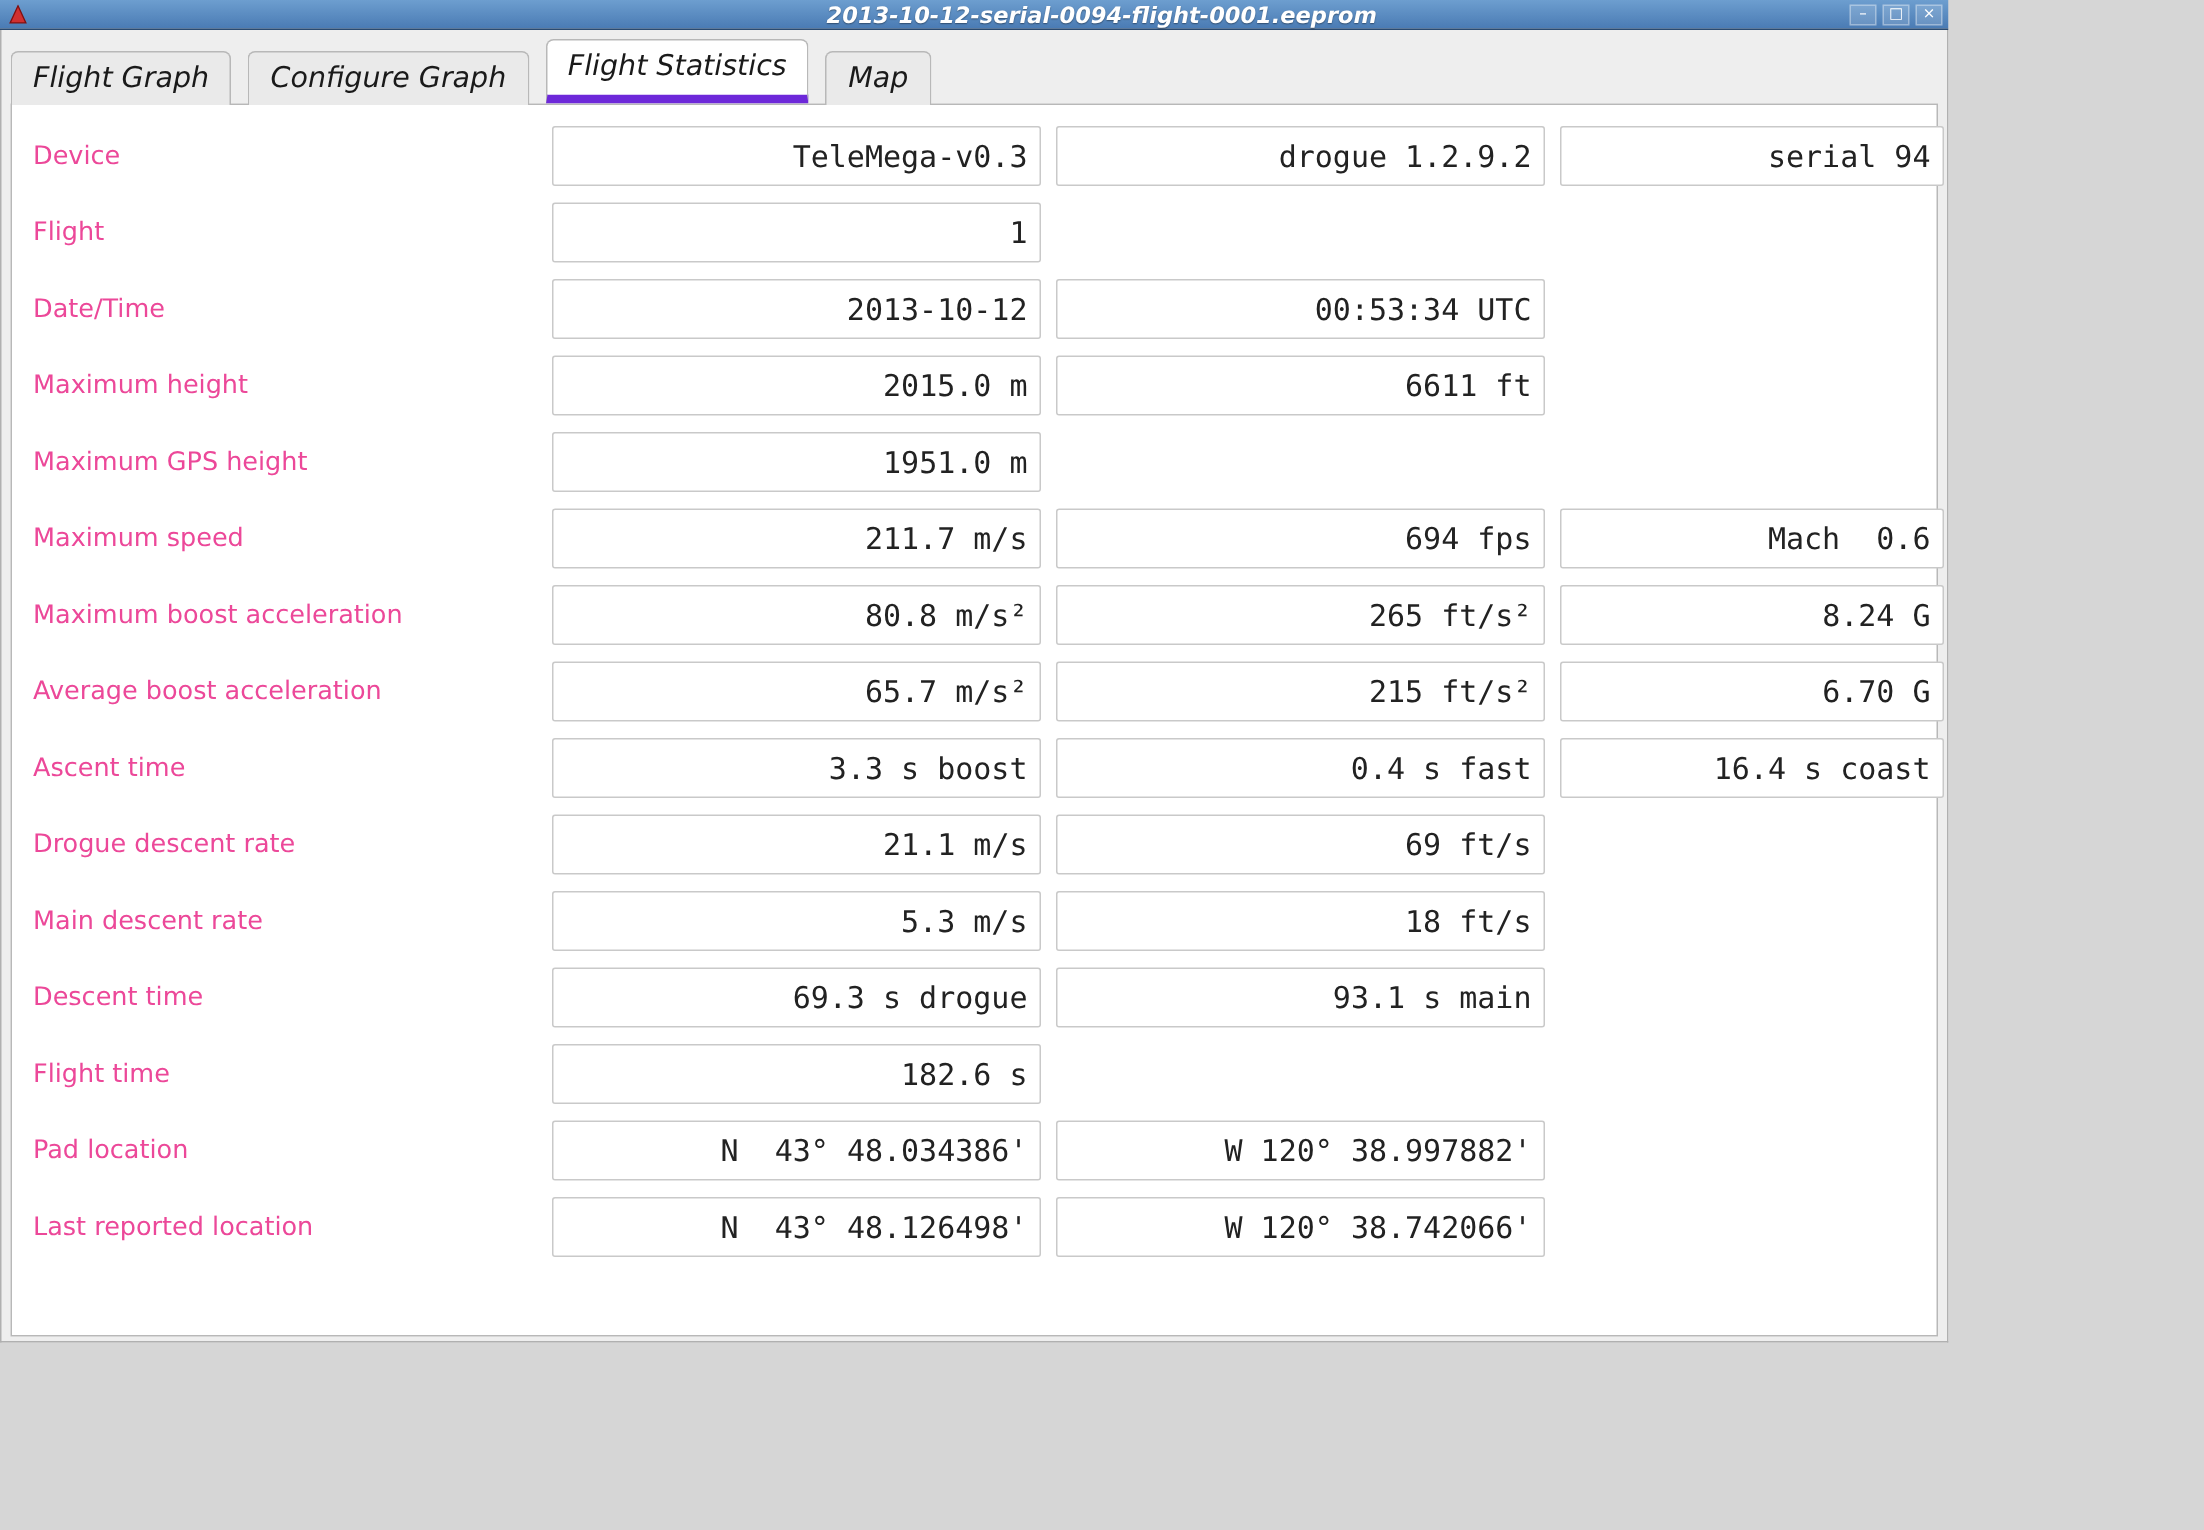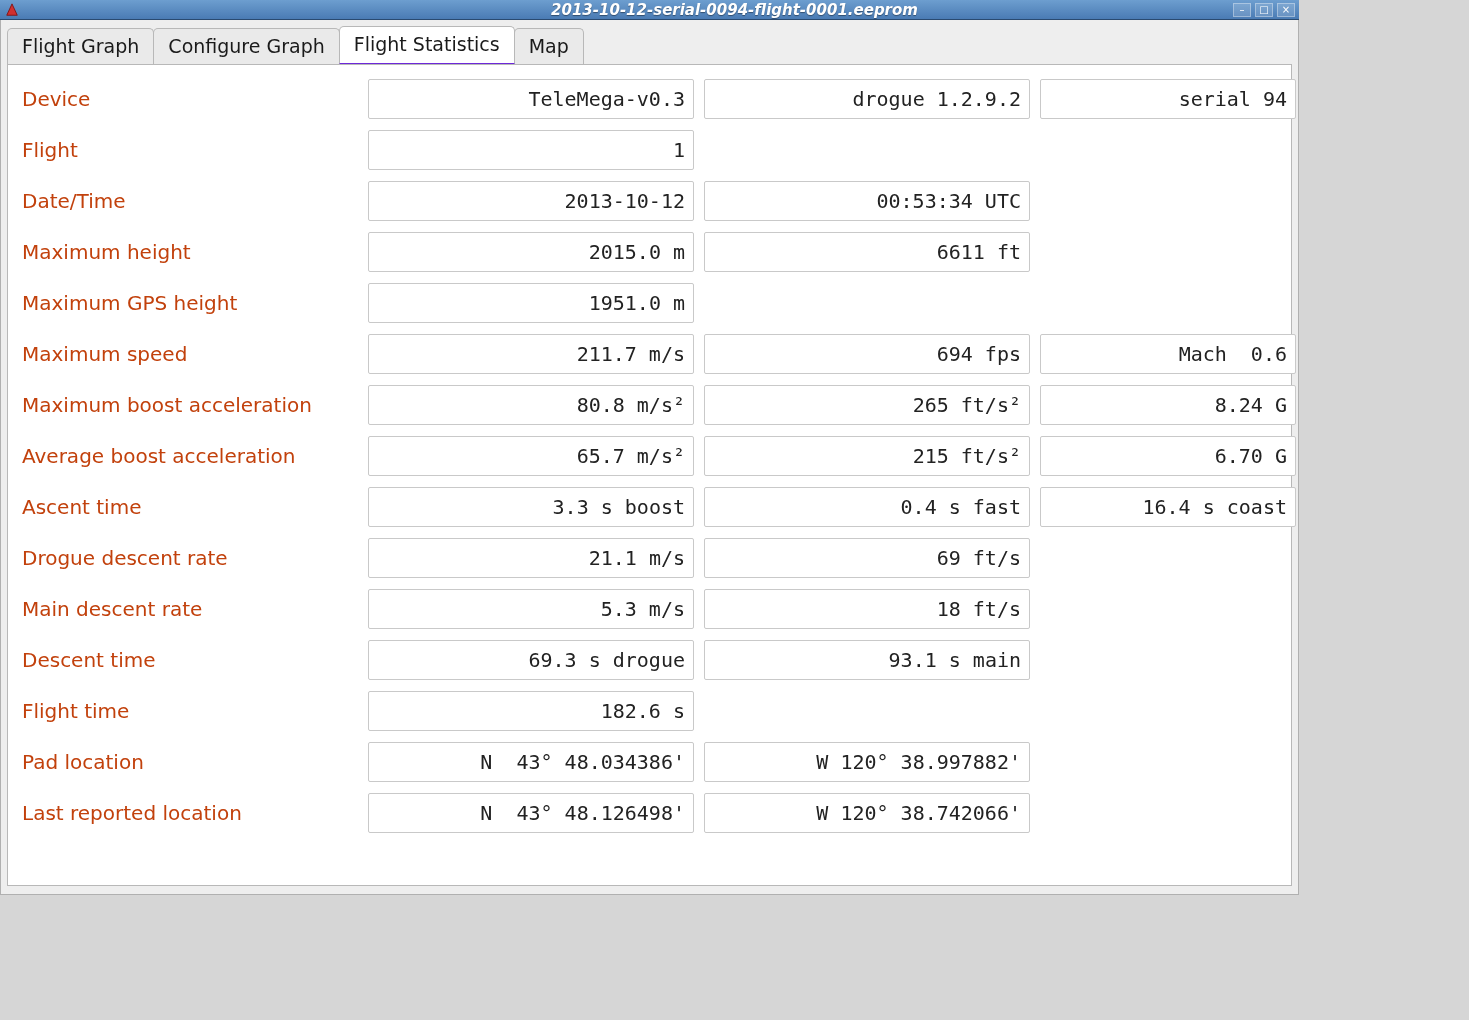--- a/index.html
+++ b/index.html
@@ -61,42 +61,43 @@
     
     .workarea {
       background: #eeeeee;
       border: 1px solid #b0b0b0;
       border-top: none;
       height: calc(899px - 24px);
       padding-top: 6px;
     }
     .tabs {
       display: flex;
-      align-items: center;
+      align-items: flex-end;
       padding-left: 6px;
-      gap: 0;
+      gap: 12px;
       position: relative;
       z-index: 2;
+      font-style: italic;
     }
     .tab {
       padding: 6px 14px 7px 14px;
       font-size: 19px;
       color: #1a1a1a;
       background: #eaeaea;
       border: 1px solid #b8b8b8;
       border-bottom: none;
       border-radius: 5px 5px 0 0;
       margin-right: -1px;
       cursor: pointer;
       position: relative;
       top: 1px;
     }
     .tab.active {
       background: #ffffff;
-      border-bottom: 1px solid #6d28d9;
+      border-bottom: 6px solid #6d28d9;
       top: 0;
       padding-bottom: 8px;
       z-index: 3;
     }
     .tabpanel {
       background: #ffffff;
       border: 1px solid #b8b8b8;
       margin: 0 6px 6px 6px;
       height: calc(100% - 46px);
       padding: 14px 10px 10px 10px;
@@ -105,22 +106,22 @@
     }
     
     .rows { display: flex; flex-direction: column; gap: 11px; }
     .row {
       display: grid;
       grid-template-columns: 340px 326px 326px 256px;
       gap: 10px;
       align-items: center;
     }
     .label {
-      font-size: 20px;
-      color: #c2410c;
+      font-size: 17px;
+      color: #ec4899;
       padding-left: 4px;
     }
     .val {
       border: 1px solid #c9c9c9;
       background: #ffffff;
       height: 40px;
       display: flex;
       align-items: center;
       justify-content: flex-end;
       padding: 0 8px;

